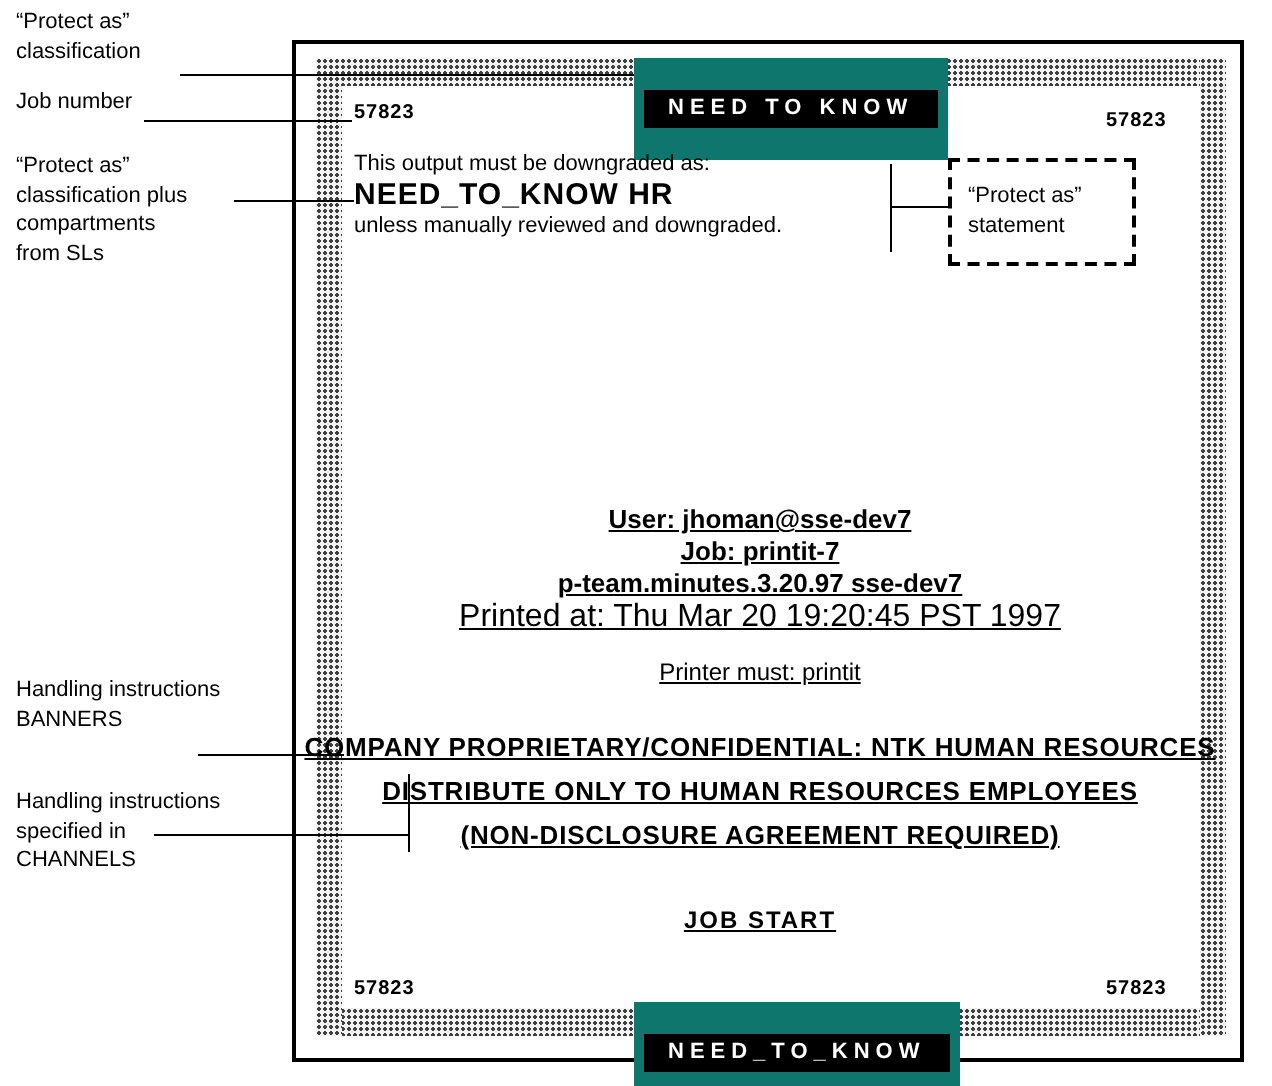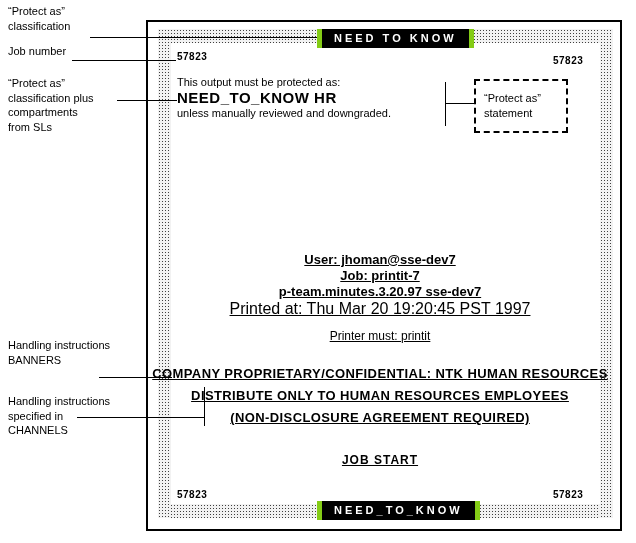--- a/index.html
+++ b/index.html
@@ -16,21 +16,21 @@
     background-size:3px 3px;background-color:#f2f2f2;
   }
   .band-top{left:158px;top:29px;width:455px;height:14px;}
   .band-bottom{left:158px;top:504px;width:455px;height:14px;}
   .band-left{left:158px;top:29px;width:13px;height:489px;}
   .band-right{left:600px;top:29px;width:13px;height:489px;}
   
   .hline{position:absolute;height:1px;background:#000;}
   .vline{position:absolute;width:1px;background:#000;}
   
-  .banner{position:absolute;background:#84cc16;padding:0 5px;}
+  .banner{position:absolute;background:#0f766e;padding:16px 5px;}
   .banner-box{
     background:#000;color:#fff;font-weight:bold;font-size:11px;letter-spacing:3px;
     padding:3px 12px 4px 12px;white-space:nowrap;
   }
   
   .callout{position:absolute;left:8px;font-size:11px;line-height:14.5px;white-space:nowrap;}
   
   .jobnum{position:absolute;font-weight:bold;font-size:10px;letter-spacing:0.5px;}
   .protect-stmt{position:absolute;left:177px;top:76px;}
   .protect-stmt .s1{font-size:11px;}
@@ -76,21 +76,21 @@
   <div class="banner" style="left:317px;top:501px;">
     <div class="banner-box">NEED_TO_KNOW</div>
   </div>
 
   <div class="jobnum" style="left:177px;top:51px;">57823</div>
   <div class="jobnum" style="left:553px;top:55px;">57823</div>
   <div class="jobnum" style="left:177px;top:489px;">57823</div>
   <div class="jobnum" style="left:553px;top:489px;">57823</div>
 
   <div class="protect-stmt">
-    <div class="s1">This output must be protected as:</div>
+    <div class="s1">This output must be downgraded as:</div>
     <div class="s2">NEED_TO_KNOW HR</div>
     <div class="s3">unless manually reviewed and downgraded.</div>
   </div>
 
   <div class="dash-box">
     <div>“Protect as”</div>
     <div>statement</div>
   </div>
 
   <div class="center-col" style="top:252px;">

